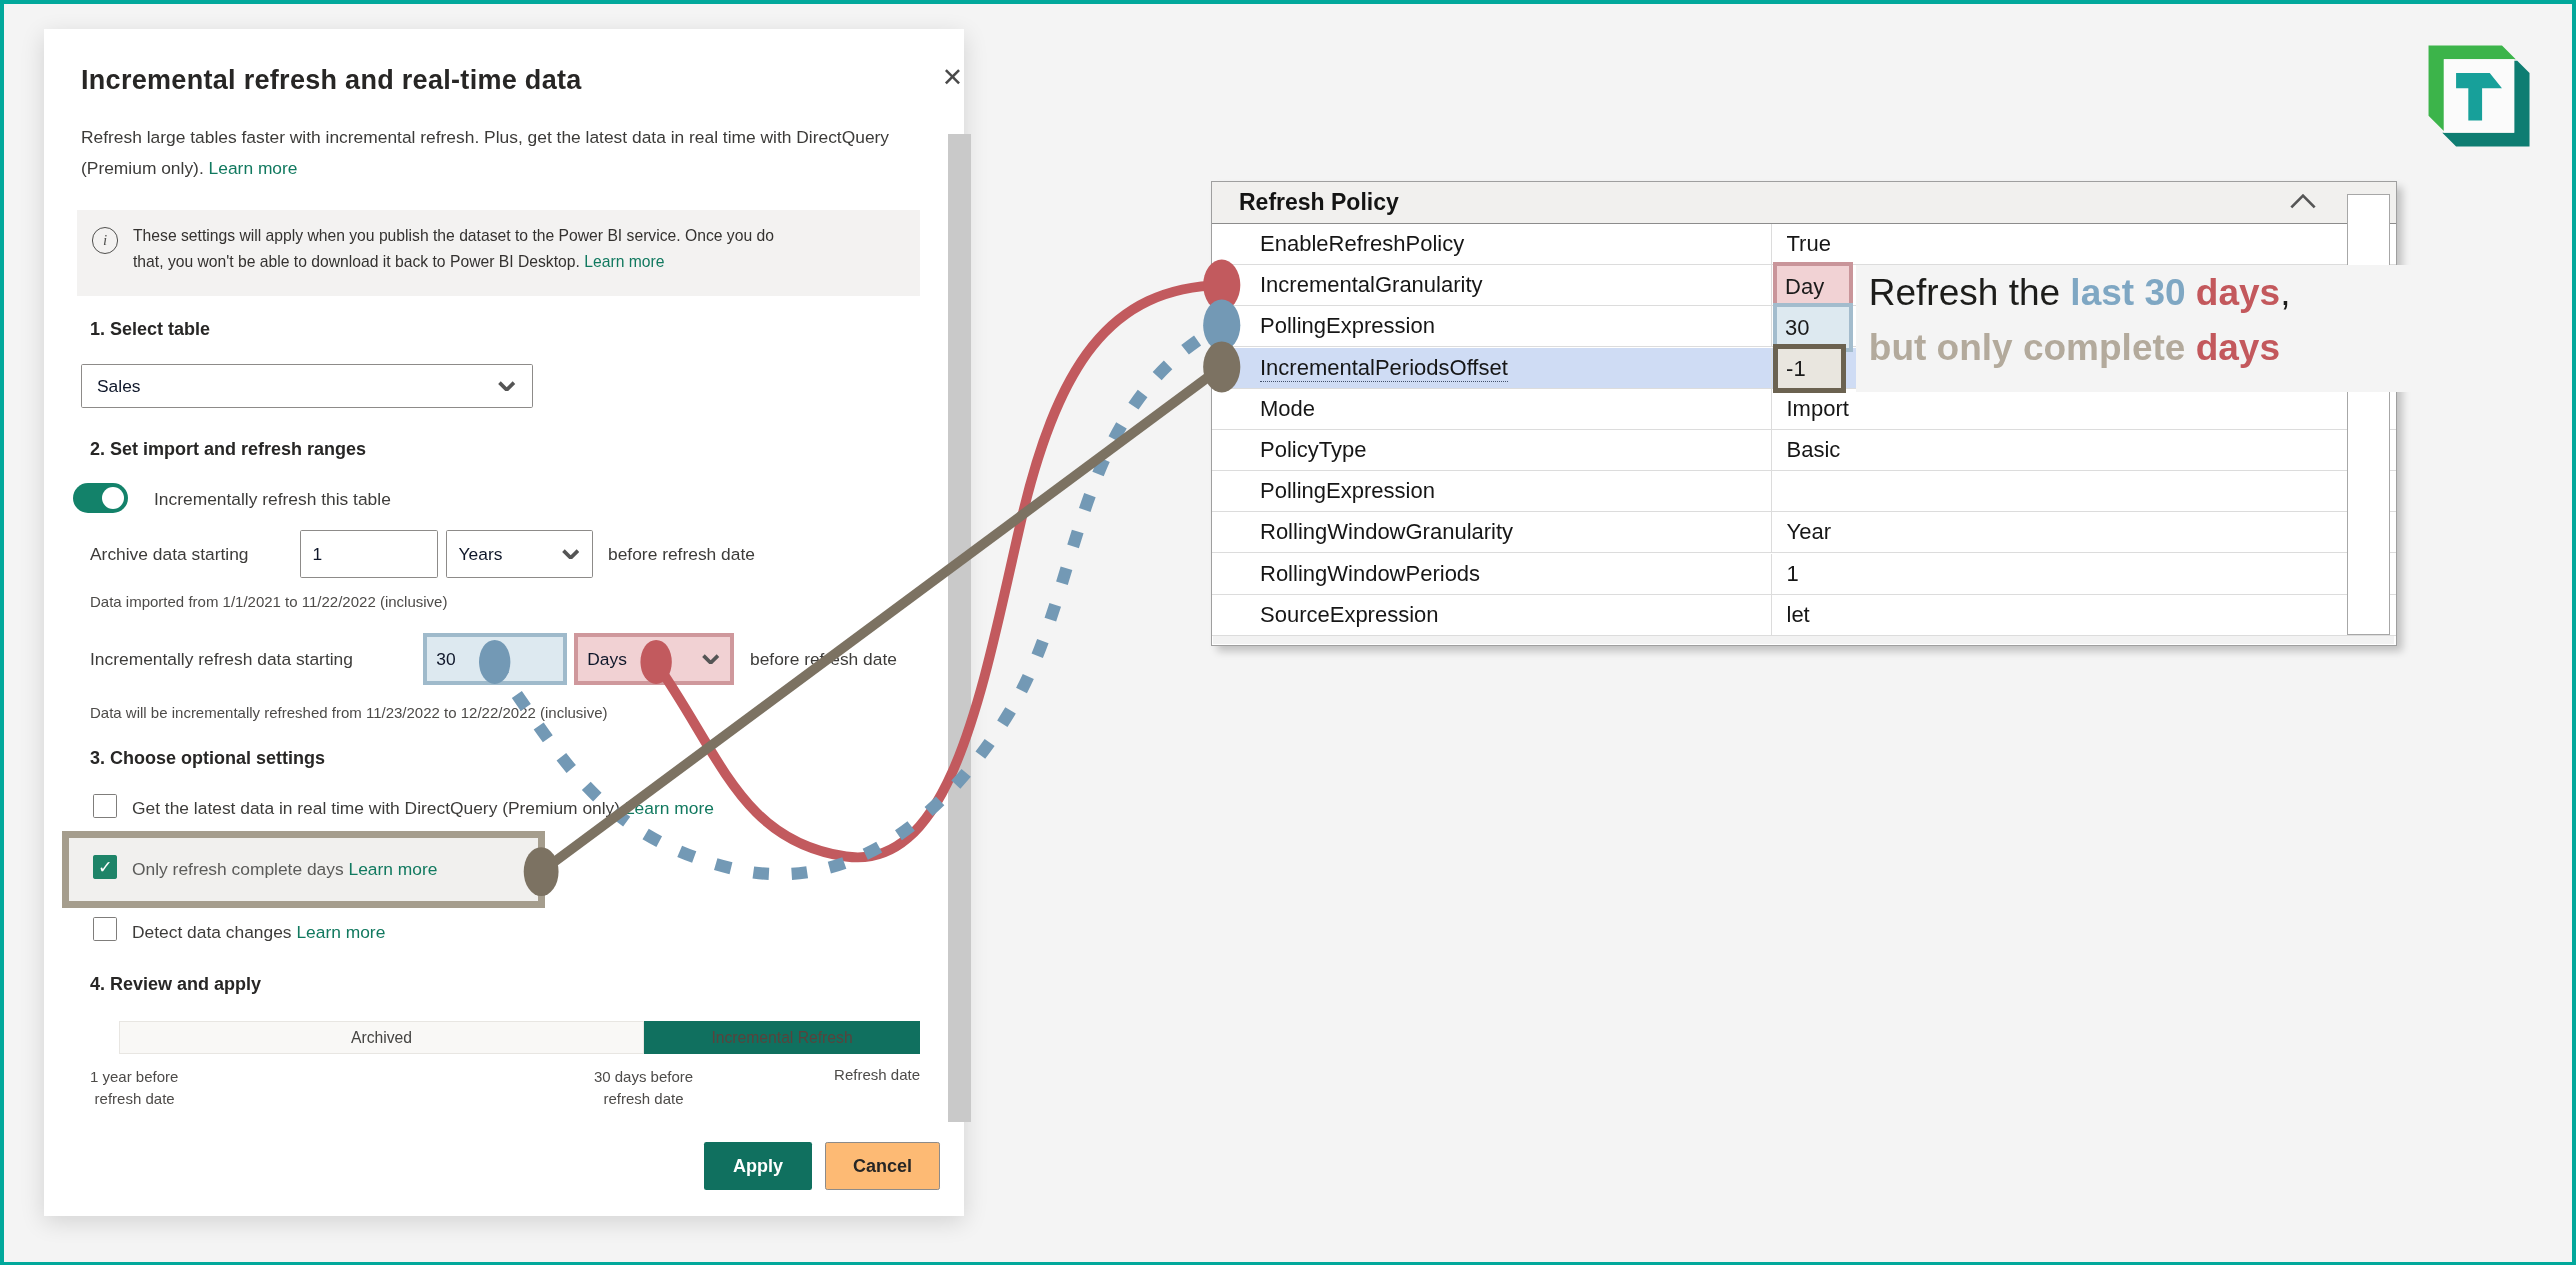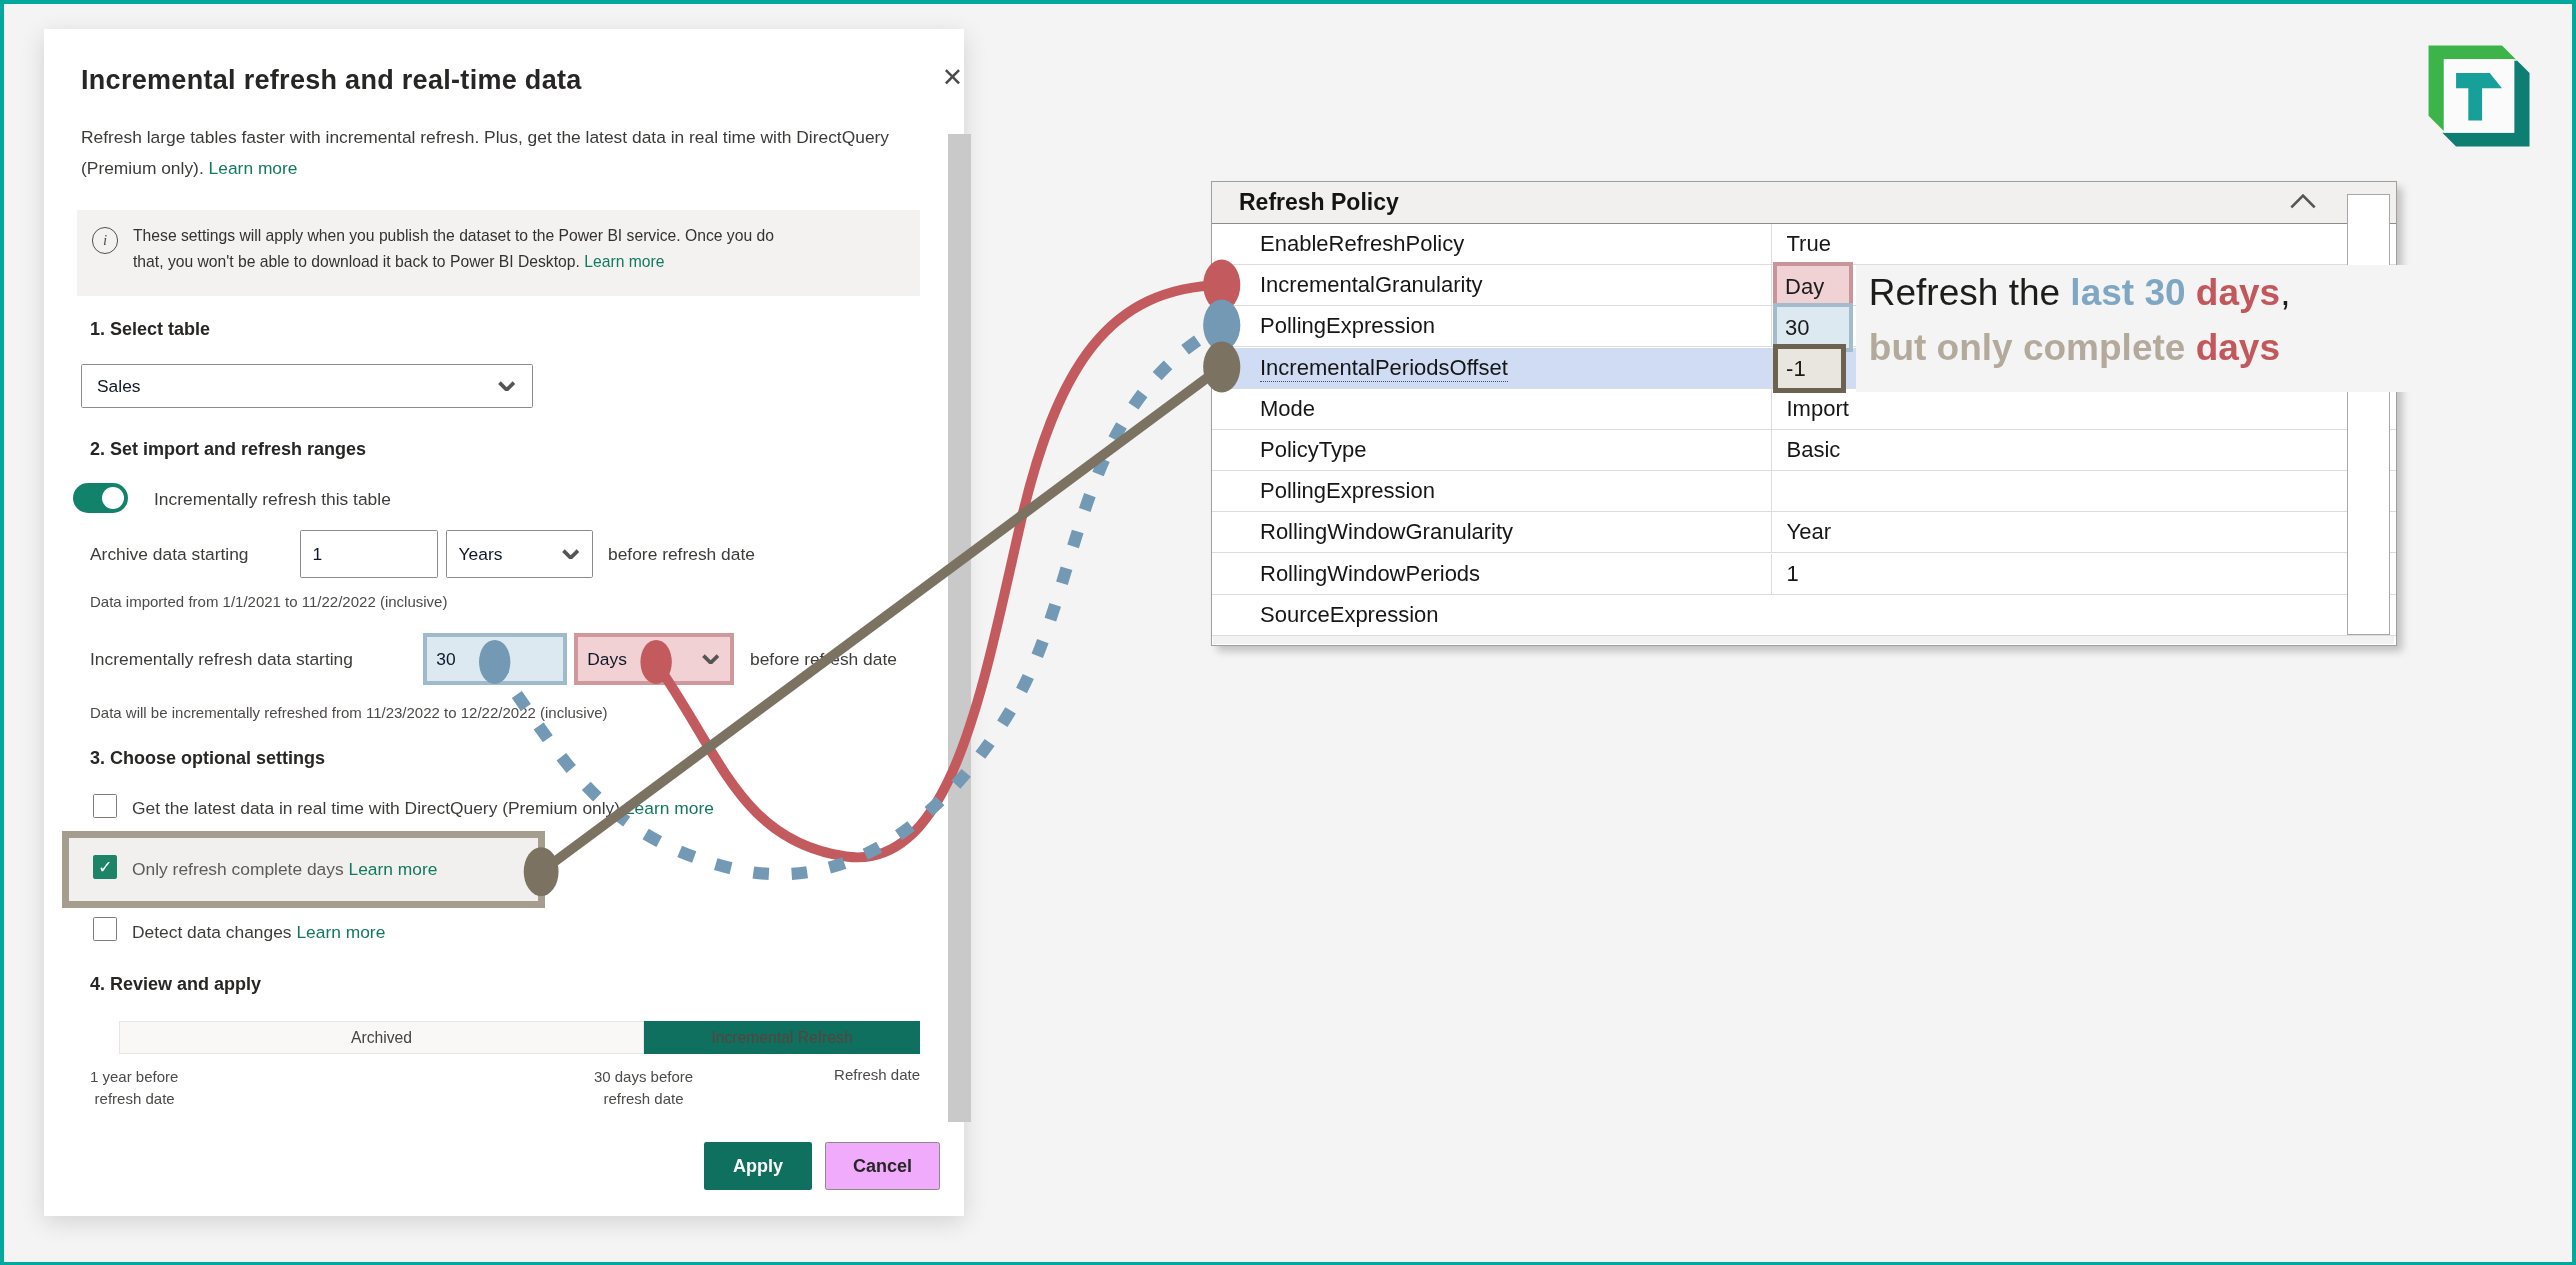--- a/index.html
+++ b/index.html
@@ -32,21 +32,21 @@
   .opt-label{font-size:17.4px;color:#3d3c3a;}
   .hlbox{left:18px;top:802px;width:483px;height:77px;box-sizing:border-box;
     border:7.5px solid #a59d8d;background:#f1f0ee;}
   .bar-archived{background:#f9f8f6;border:1.2px solid #e8e6e2;box-sizing:border-box;
     display:flex;align-items:center;justify-content:center;font-size:15.7px;color:#454442;}
   .bar-teal{background:#10705f;display:flex;align-items:center;justify-content:center;
     font-size:15.7px;color:#5a423c;}
   .btn{display:flex;align-items:center;justify-content:center;font-size:18px;font-weight:600;
     border-radius:2.3px;box-sizing:border-box;}
   .btn-apply{background:#10705f;color:#fff;}
-  .btn-cancel{background:#f0abfc;border:1.7px solid #8d8b89;color:#272625;font-weight:600;}
+  .btn-cancel{background:#fdba74;border:1.7px solid #8d8b89;color:#272625;font-weight:600;}
   .dlg-scroll{left:904px;top:105px;width:23px;height:988px;background:#c9c9c9;}
   
   #grid{left:1207px;top:177px;width:1186px;height:465px;background:#fff;
     border:1.2px solid #9f9f9f;box-sizing:border-box;z-index:10;
     box-shadow:5.8px 5.8px 8.1px rgba(0,0,0,.22);}
   .grid-header{left:0;top:0;width:100%;height:42px;background:#f1f0ee;border-bottom:1.7px solid #8c8c8c;
     box-sizing:border-box;display:flex;align-items:center;}
   .grid-title{margin-left:27px;font-size:23px;font-weight:bold;color:#141414;}
   .grid-collapse{position:absolute;left:1077px;top:11.6px;}
   .grow{left:0;width:100%;height:41px;border-bottom:1.7px solid #dcdcdc;box-sizing:border-box;display:flex;}
@@ -214,20 +214,21 @@
     <div class="abs grow" style="top:372px;">
       <div class="gname">
           <span>RollingWindowPeriods</span>
         </div>
         <div class="gval">1</div>
     </div>
     <div class="abs grow" style="top:413px;">
       <div class="gname">
           <span>SourceExpression</span>
         </div>
+        <div class="gval">let</div>
     </div>
 
     <div class="vbox vbox-day">Day</div>
     <div class="vbox vbox-30">30</div>
     <div class="vbox vbox-m1">-1</div>
     <div class="abs grid-scroll"></div>
     <div class="abs grid-bottom"></div>
   </div>
 
   <div id="annotation" class="abs">

